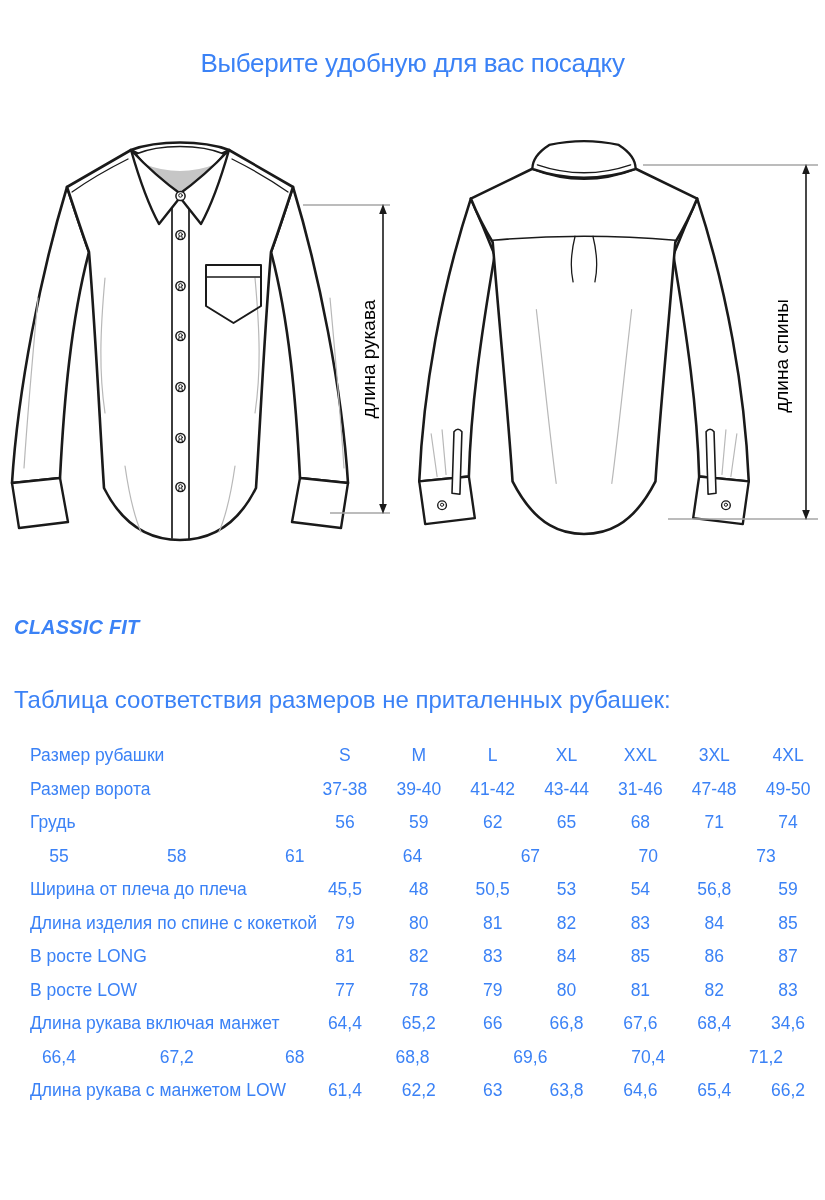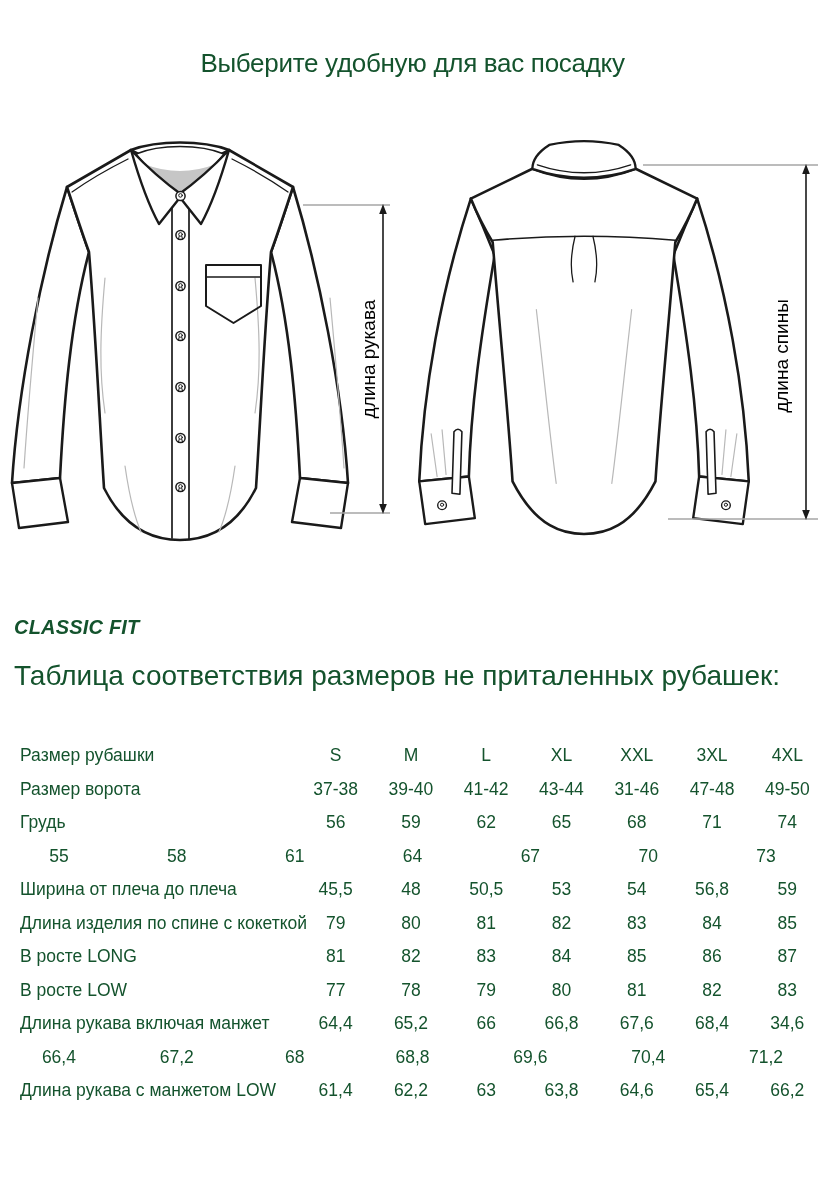--- a/index.html
+++ b/index.html
@@ -1,38 +1,38 @@
 <!DOCTYPE html>
 <html><head>
 <meta charset="utf-8">
 <style>
   html,body { margin:0; padding:0; background:#ffffff; }
   .page {
     position:relative; width:825px; height:1200px; background:#ffffff;
-    font-family:"Liberation Sans", sans-serif; color:#14532d; overflow:hidden;
+    font-family:"Liberation Sans", sans-serif; color:#3b82f6; overflow:hidden;
   }
   .page-title {
     position:absolute; top:48px; left:0; width:825px;
     text-align:center; font-size:26px; font-weight:400; letter-spacing:-0.3px;
   }
   .shirt-front-svg { position:absolute; left:8px;  top:138px; width:352px; height:412px; }
   .shirt-back-svg  { position:absolute; left:408px; top:138px; width:352px; height:400px; }
   .front-dim-svg   { position:absolute; left:296px; top:198px; width:100px; height:322px; }
   .back-dim-svg    { position:absolute; left:630px; top:158px; width:195px; height:368px; }
   .dim-label { font-family:"Liberation Sans", sans-serif; font-size:19px; fill:#000; }
   .section-heading {
     position:absolute; left:14px; top:616px;
     font-size:20px; font-weight:700; letter-spacing:0.2px;font-style:italic;
   }
   .section-subtitle {
-    position:absolute; left:14px; top:660px; font-size:28px; font-weight:400;
+    position:absolute; left:14px; top:686px; font-size:24px; font-weight:400;
   }
   .size-table { position:absolute; left:0; top:739px; width:825px; }
   .trow { display:flex; height:33.5px; align-items:center; }
-  .tlabel { width:278px; padding-left:20px; font-size:17.5px; white-space:nowrap; }
+  .tlabel { width:278px; padding-left:30px; font-size:17.5px; white-space:nowrap; }
   .tcell { flex:1; text-align:center; font-size:17.5px; }
 </style>
 </head>
 <body>
 
 <div class="page">
 
   <div class="page-title">Выберите удобную для вас посадку</div>
 
   <svg class="shirt-front-svg" viewBox="0 0 352 412" xmlns="http://www.w3.org/2000/svg">

